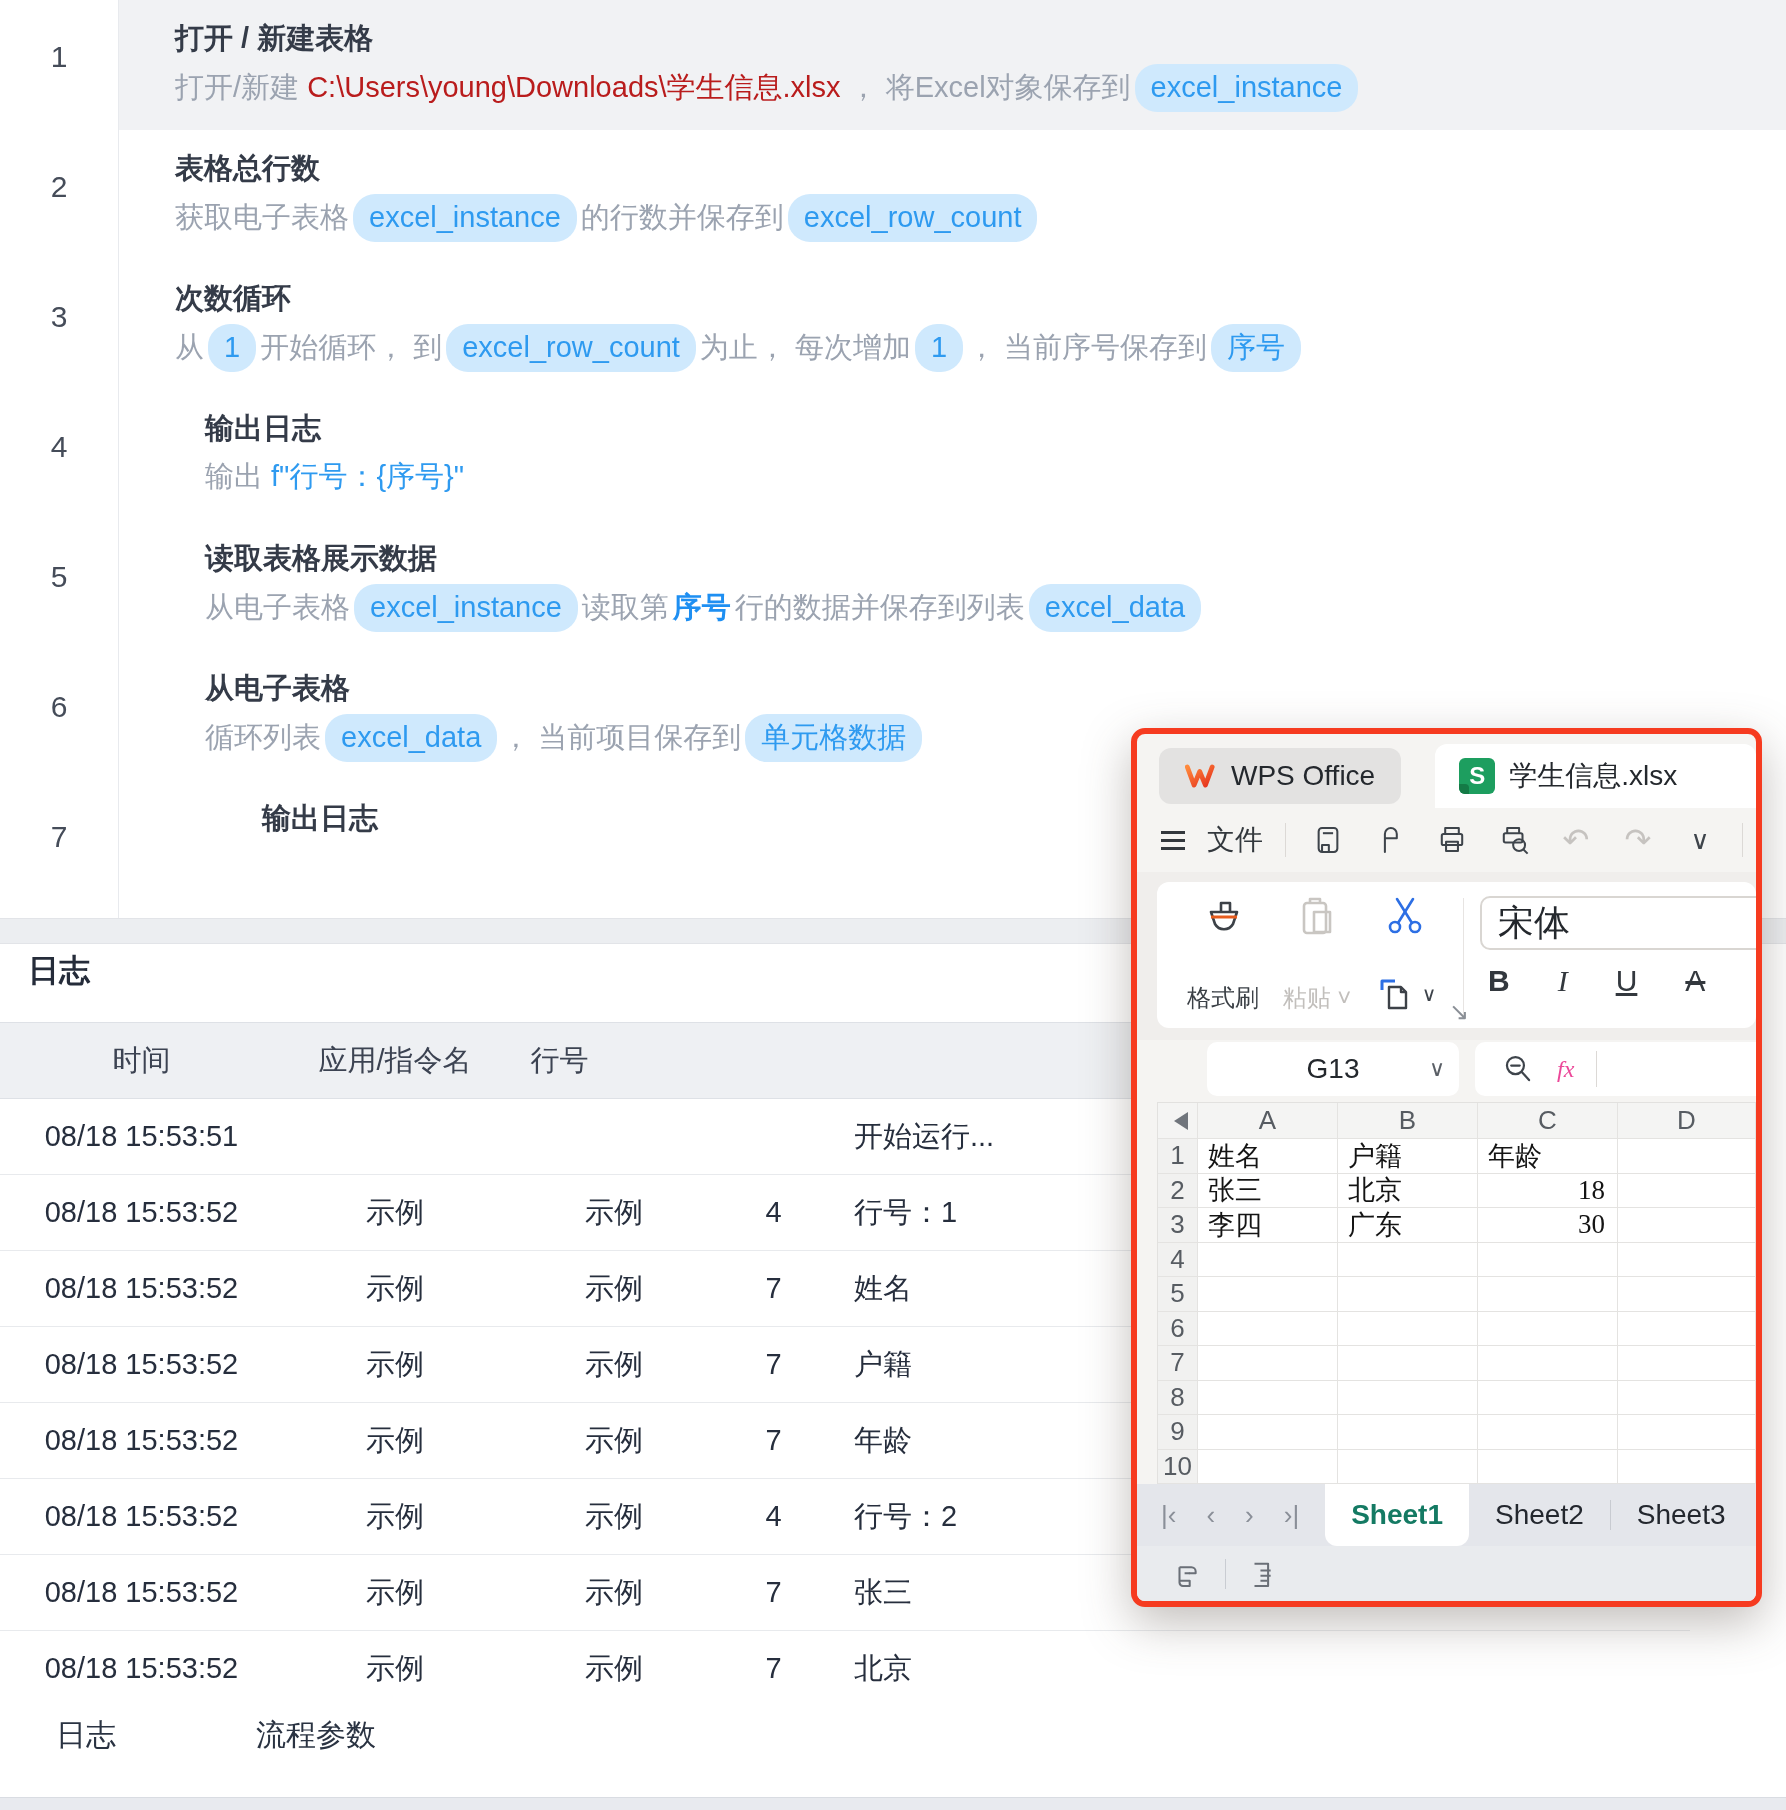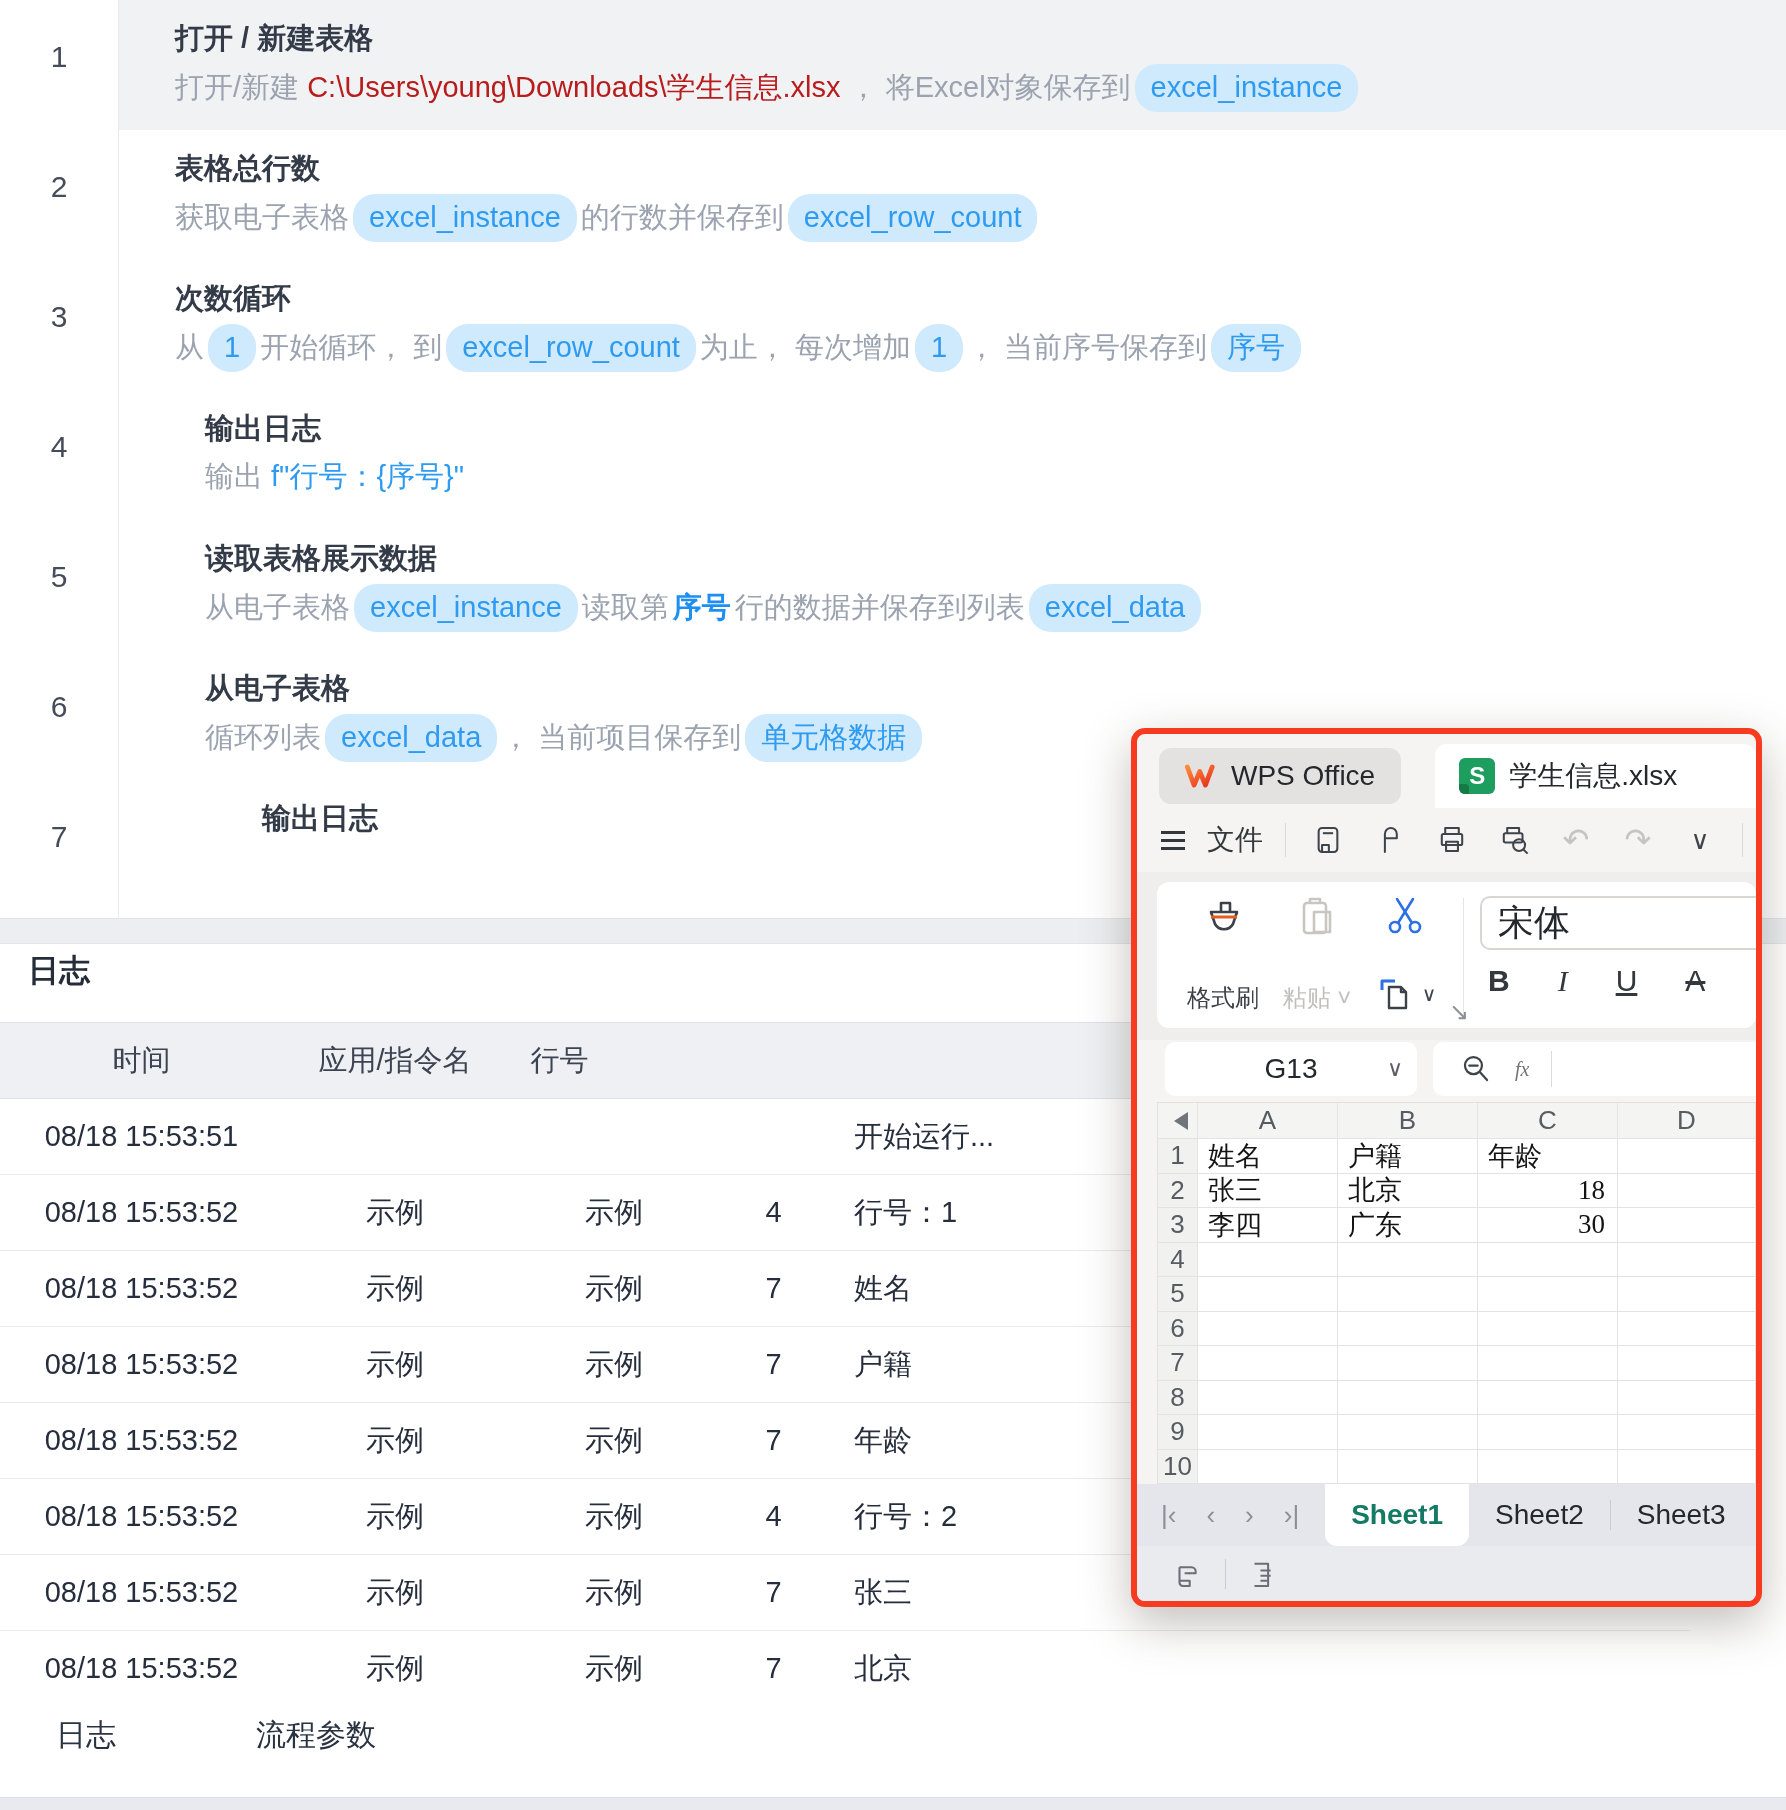--- a/index.html
+++ b/index.html
@@ -70,25 +70,25 @@
   .g1{width:96px;}.g2{width:92px;}.g3{width:84px;}
   .vdiv{width:1px;background:#e7e4e2;margin:4px 16px;flex:none;}
   .fontgrp{flex:1;min-width:0;display:flex;flex-direction:column;gap:14px;padding-top:2px;}
   .fontbox{height:50px;border:2px solid #d9d6d2;border-radius:10px;display:flex;align-items:center;padding:0 16px;font-size:36px;color:#24282d;margin-right:-20px;}
   .fmtrow{display:flex;gap:48px;font-size:30px;color:#33383e;padding-left:8px;align-items:baseline;}
   .fmtrow .bB{font-weight:bold;}
   .fmtrow .bI{font-style:italic;font-family:"Liberation Serif","DejaVu Serif",serif;}
   .fmtrow .bU{text-decoration:underline;}
   .fmtrow .bS{text-decoration:line-through;}
   .expander{position:absolute;left:292px;bottom:2px;font-size:24px;color:#8a8f96;}
-  .w-namerow{height:62px;flex:none;display:flex;gap:16px;padding:2px 0 6px 28px;box-sizing:border-box;}
+  .w-namerow{height:62px;flex:none;display:flex;gap:16px;padding:2px 0 6px 28px;box-sizing:border-box;margin-left:42px;}
   .namebox{width:252px;background:#fff;border-radius:10px;position:relative;display:flex;align-items:center;justify-content:center;font-size:28px;color:#24282d;flex:none;}
   .namebox .chev{position:absolute;right:14px;font-size:22px;color:#5a5f66;}
   .fxbox{flex:1;background:#fff;border-radius:10px 0 0 10px;display:flex;align-items:center;gap:22px;padding-left:26px;min-width:0;}
-  .fxtxt{font-style:italic;font-family:"Liberation Serif","DejaVu Serif",serif;font-size:20px;color:#737373;}
+  .fxtxt{font-style:italic;font-family:"Liberation Serif","DejaVu Serif",serif;font-size:24px;color:#ec4899;}
   .fxdiv{width:1px;height:36px;background:#dcd9d6;}
   .w-grid{flex:none;margin-left:20px;background:#fff;display:grid;grid-template-columns:40px 140px 140px 140px 1fr;border-top:1px solid #e2e1df;border-left:1px solid #e2e1df;}
   .gcell{border-right:1px solid #e4e3e1;border-bottom:1px solid #e4e3e1;display:flex;align-items:center;box-sizing:border-box;height:34.5px;}
   .ghead{height:36px;background:#f4f4f3;justify-content:center;font-size:26px;color:#575c62;}
   .gnum{background:#f1f1f0;justify-content:center;font-size:26px;color:#575c62;}
   .gdata{font-family:"Liberation Serif","DejaVu Serif",serif;font-size:27px;color:#141414;padding-left:10px;}
   .gdata.rt{justify-content:flex-end;padding-right:12px;}
   .corner-tri{width:0;height:0;border-top:9px solid transparent;border-bottom:9px solid transparent;border-right:14px solid #70757c;margin-left:6px;}
   .w-sheetbar{height:62px;flex:none;background:#e4e6eb;display:flex;align-items:center;}
   .navs{display:flex;gap:30px;padding:0 26px 0 24px;font-size:26px;color:#8a8f98;}

